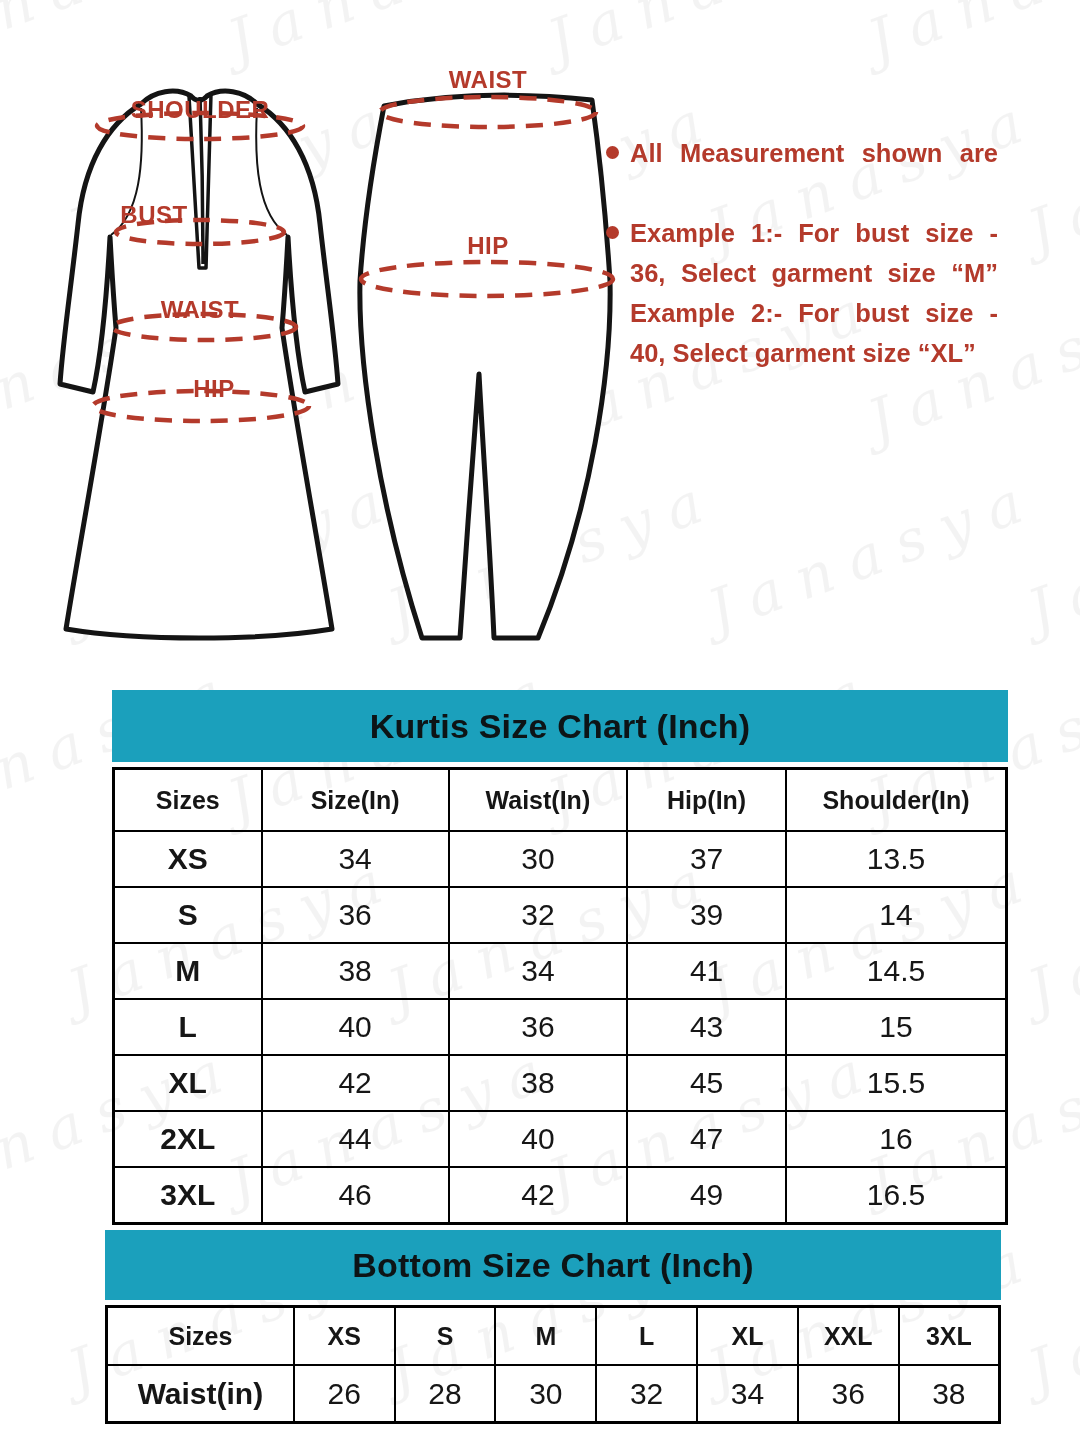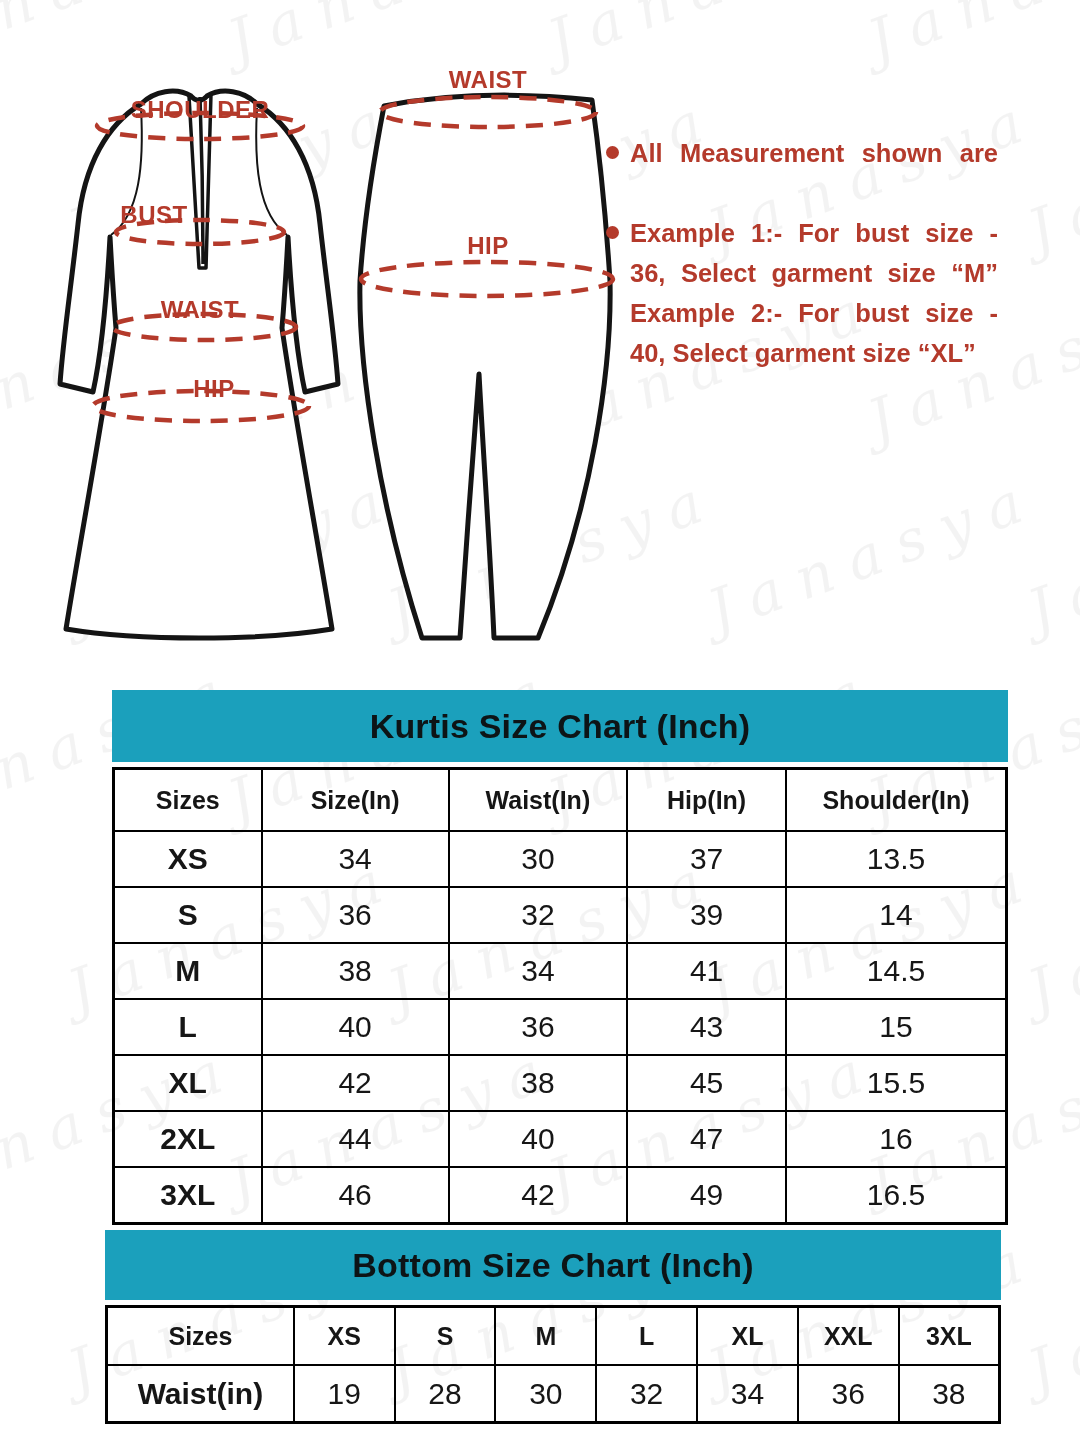--- a/index.html
+++ b/index.html
@@ -242,21 +242,21 @@
             <th>M</th>
             <th>L</th>
             <th>XL</th>
             <th>XXL</th>
             <th>3XL</th>
           </tr>
         </thead>
         <tbody>
           <tr>
             <td class="row-label">Waist(in)</td>
-            <td>19</td>
+            <td>26</td>
             <td>28</td>
             <td>30</td>
             <td>32</td>
             <td>34</td>
             <td>36</td>
             <td>38</td>
           </tr>
         </tbody>
       </table>
   </div>

